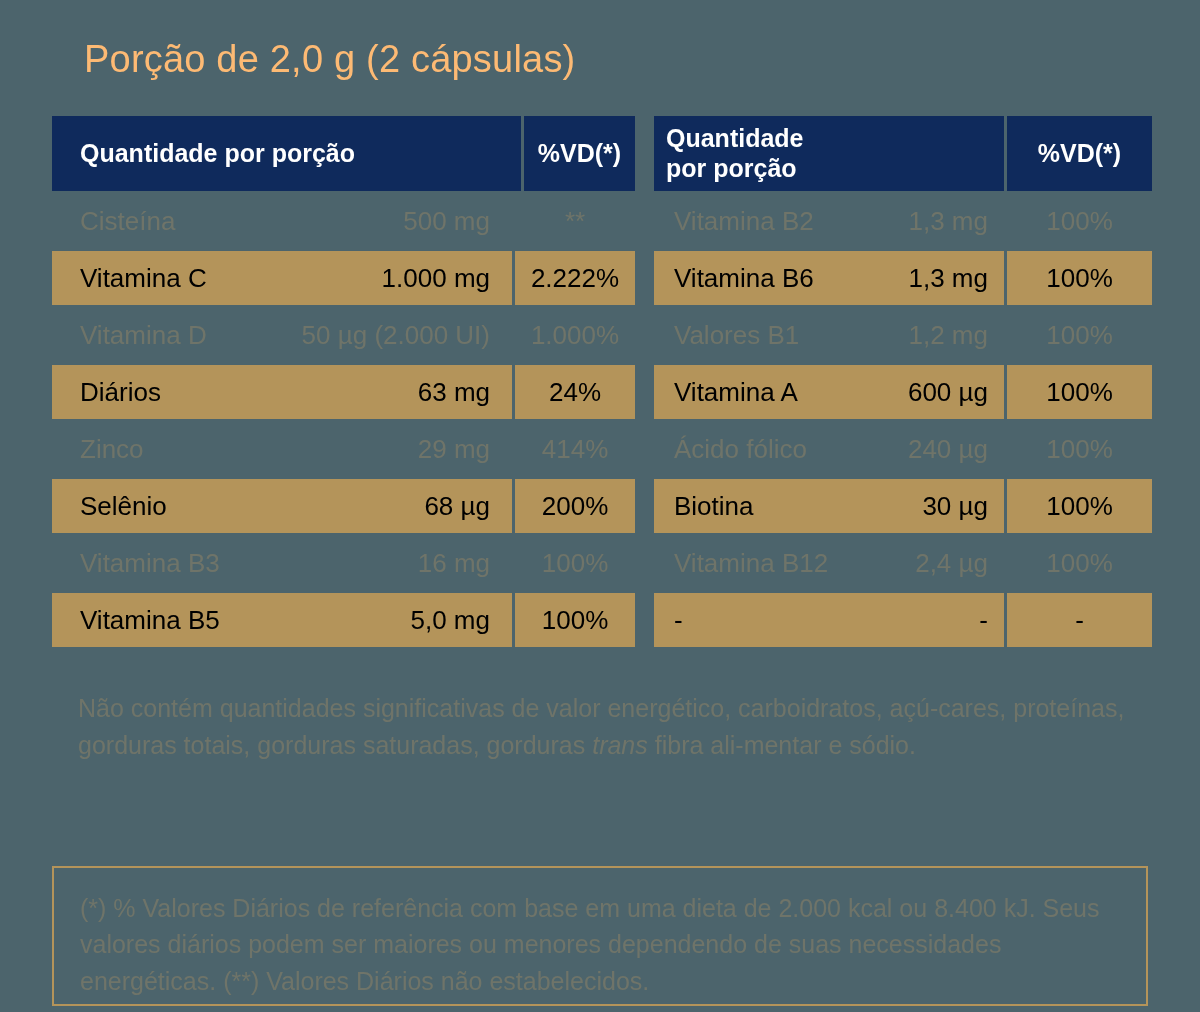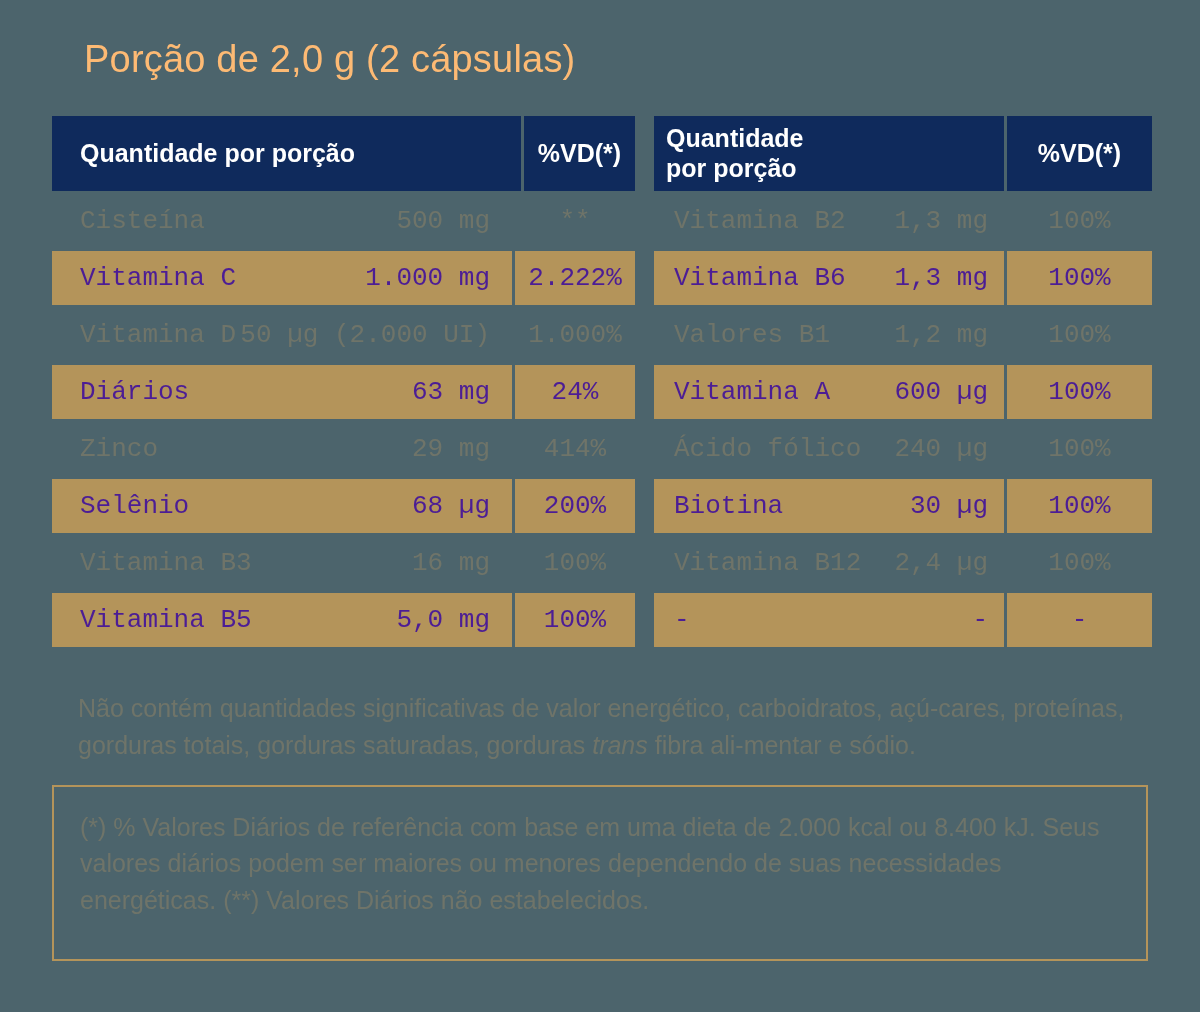--- a/index.html
+++ b/index.html
@@ -69,21 +69,20 @@
     line-height: 1.18;
   }
 
   .rows { display: flex; flex-direction: column; }
 
   .data-row {
     display: flex;
     gap: 3px;
     height: 54px;
     margin-top: 3px;
-    font-family: Liberation Mono, monospace;
   }
   .cell {
     display: flex;
     align-items: center;
     font-size: 26px;
     color: #55585a;
   }
   .cell.namecol {
     padding-left: 28px;
     justify-content: space-between;
@@ -92,21 +91,21 @@
   .cell.vdcol {
     justify-content: center;
   }
   .left .cell.namecol { width: 460px; }
   .left .cell.vdcol   { width: 120px; }
   .right .cell.namecol { width: 350px; padding-left: 20px; padding-right: 16px; }
   .right .cell.vdcol   { width: 145px; }
 
   .data-row.alt .cell {
     background: #b4945a;
-    color: #4c1d95;
+    color: #000000;
   }
   .data-row.plain .cell {
     background: transparent;
     color: #6f7469;
   }
   .data-row.plain .cell .amount,
   .data-row.plain .cell .label { color: #6f7469; }
 
   .note {
     position: absolute;
@@ -115,23 +114,23 @@
     width: 1060px;
     font-size: 25px;
     line-height: 1.46;
     color: #6f7469;
   }
   .note i { font-style: italic; margin-top: 19px; }
 
   .vd-box {
     position: absolute;
     left: 52px;
-    top: 785px;
+    top: 866px;
     width: 1096px;
-    height: 176px;
+    height: 140px;
     border: 2px solid #b4945a;
     padding: 22px 24px 0 26px;
   }
   .vd-box p {
     font-size: 25px;
     line-height: 1.45;
     color: #6f7469;
   }
 </style>
 </head>

